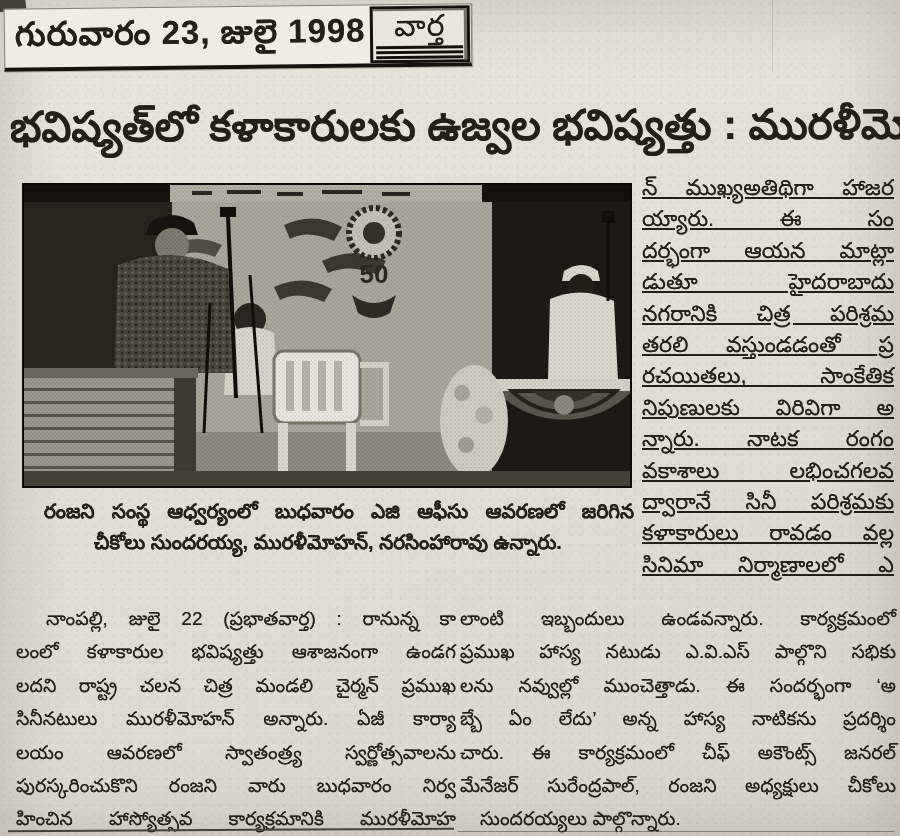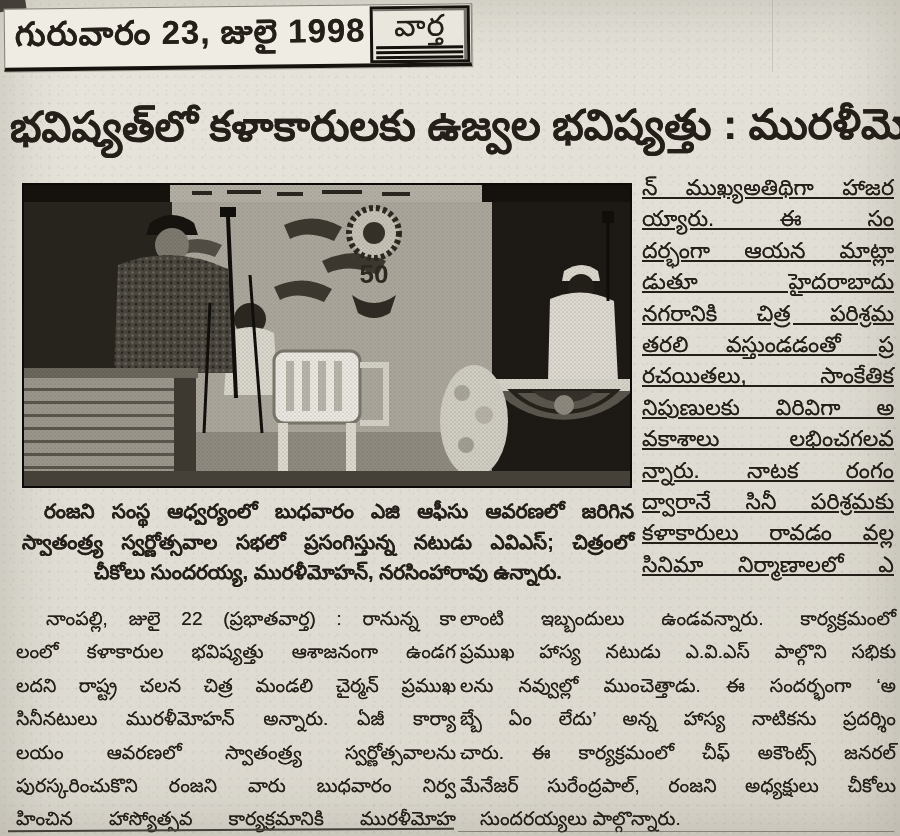--- a/index.html
+++ b/index.html
@@ -221,30 +221,29 @@
 
 <div class="abs col-right inky">
   <div class="line">న్ ముఖ్యఅతిథిగా హాజర</div>
   <div class="line">య్యారు. ఈ సం</div>
   <div class="line">దర్భంగా ఆయన మాట్లా</div>
   <div class="line">డుతూ హైదరాబాదు</div>
   <div class="line">నగరానికి చిత్ర పరిశ్రమ</div>
   <div class="line">తరలి వస్తుండడంతో ప్ర</div>
   <div class="line">రచయితలు, సాంకేతిక</div>
   <div class="line">నిపుణులకు విరివిగా అ</div>
+  <div class="line">న్నారు. నాటక రంగం</div>
   <div class="line">వకాశాలు లభించగలవ</div>
-  <div class="line">న్నారు. నాటక రంగం</div>
   <div class="line">ద్వారానే సినీ పరిశ్రమకు</div>
   <div class="line">కళాకారులు రావడం వల్ల</div>
   <div class="line">సినిమా నిర్మాణాలలో ఎ</div>
 </div>
 
 <div class="abs caption inky">
   <div class="line indent">రంజని సంస్థ ఆధ్వర్యంలో బుధవారం ఎజి ఆఫీసు ఆవరణలో జరిగిన</div>
-  <div class="line">స్వాతంత్ర్య స్వర్ణోత్సవాల సభలో ప్రసంగిస్తున్న నటుడు ఎవిఎస్; చిత్రంలో</div>
   <div class="line center">చీకోలు సుందరయ్య, మురళీమోహన్, నరసింహారావు ఉన్నారు.</div>
 </div>
 
 <div class="abs body-left inky">
   <div class="line indent-first">నాంపల్లి, జులై 22 (ప్రభాతవార్త) : రానున్న కా</div>
   <div class="line">లంలో కళాకారుల భవిష్యత్తు ఆశాజనంగా ఉండగ</div>
   <div class="line">లదని రాష్ట్ర చలన చిత్ర మండలి చైర్మన్ ప్రముఖ</div>
   <div class="line">సినీనటులు మురళీమోహన్ అన్నారు. ఏజీ కార్యా</div>
   <div class="line">లయం ఆవరణలో స్వాతంత్ర్య స్వర్ణోత్సవాలను</div>
   <div class="line">పురస్కరించుకొని రంజని వారు బుధవారం నిర్వ</div>

